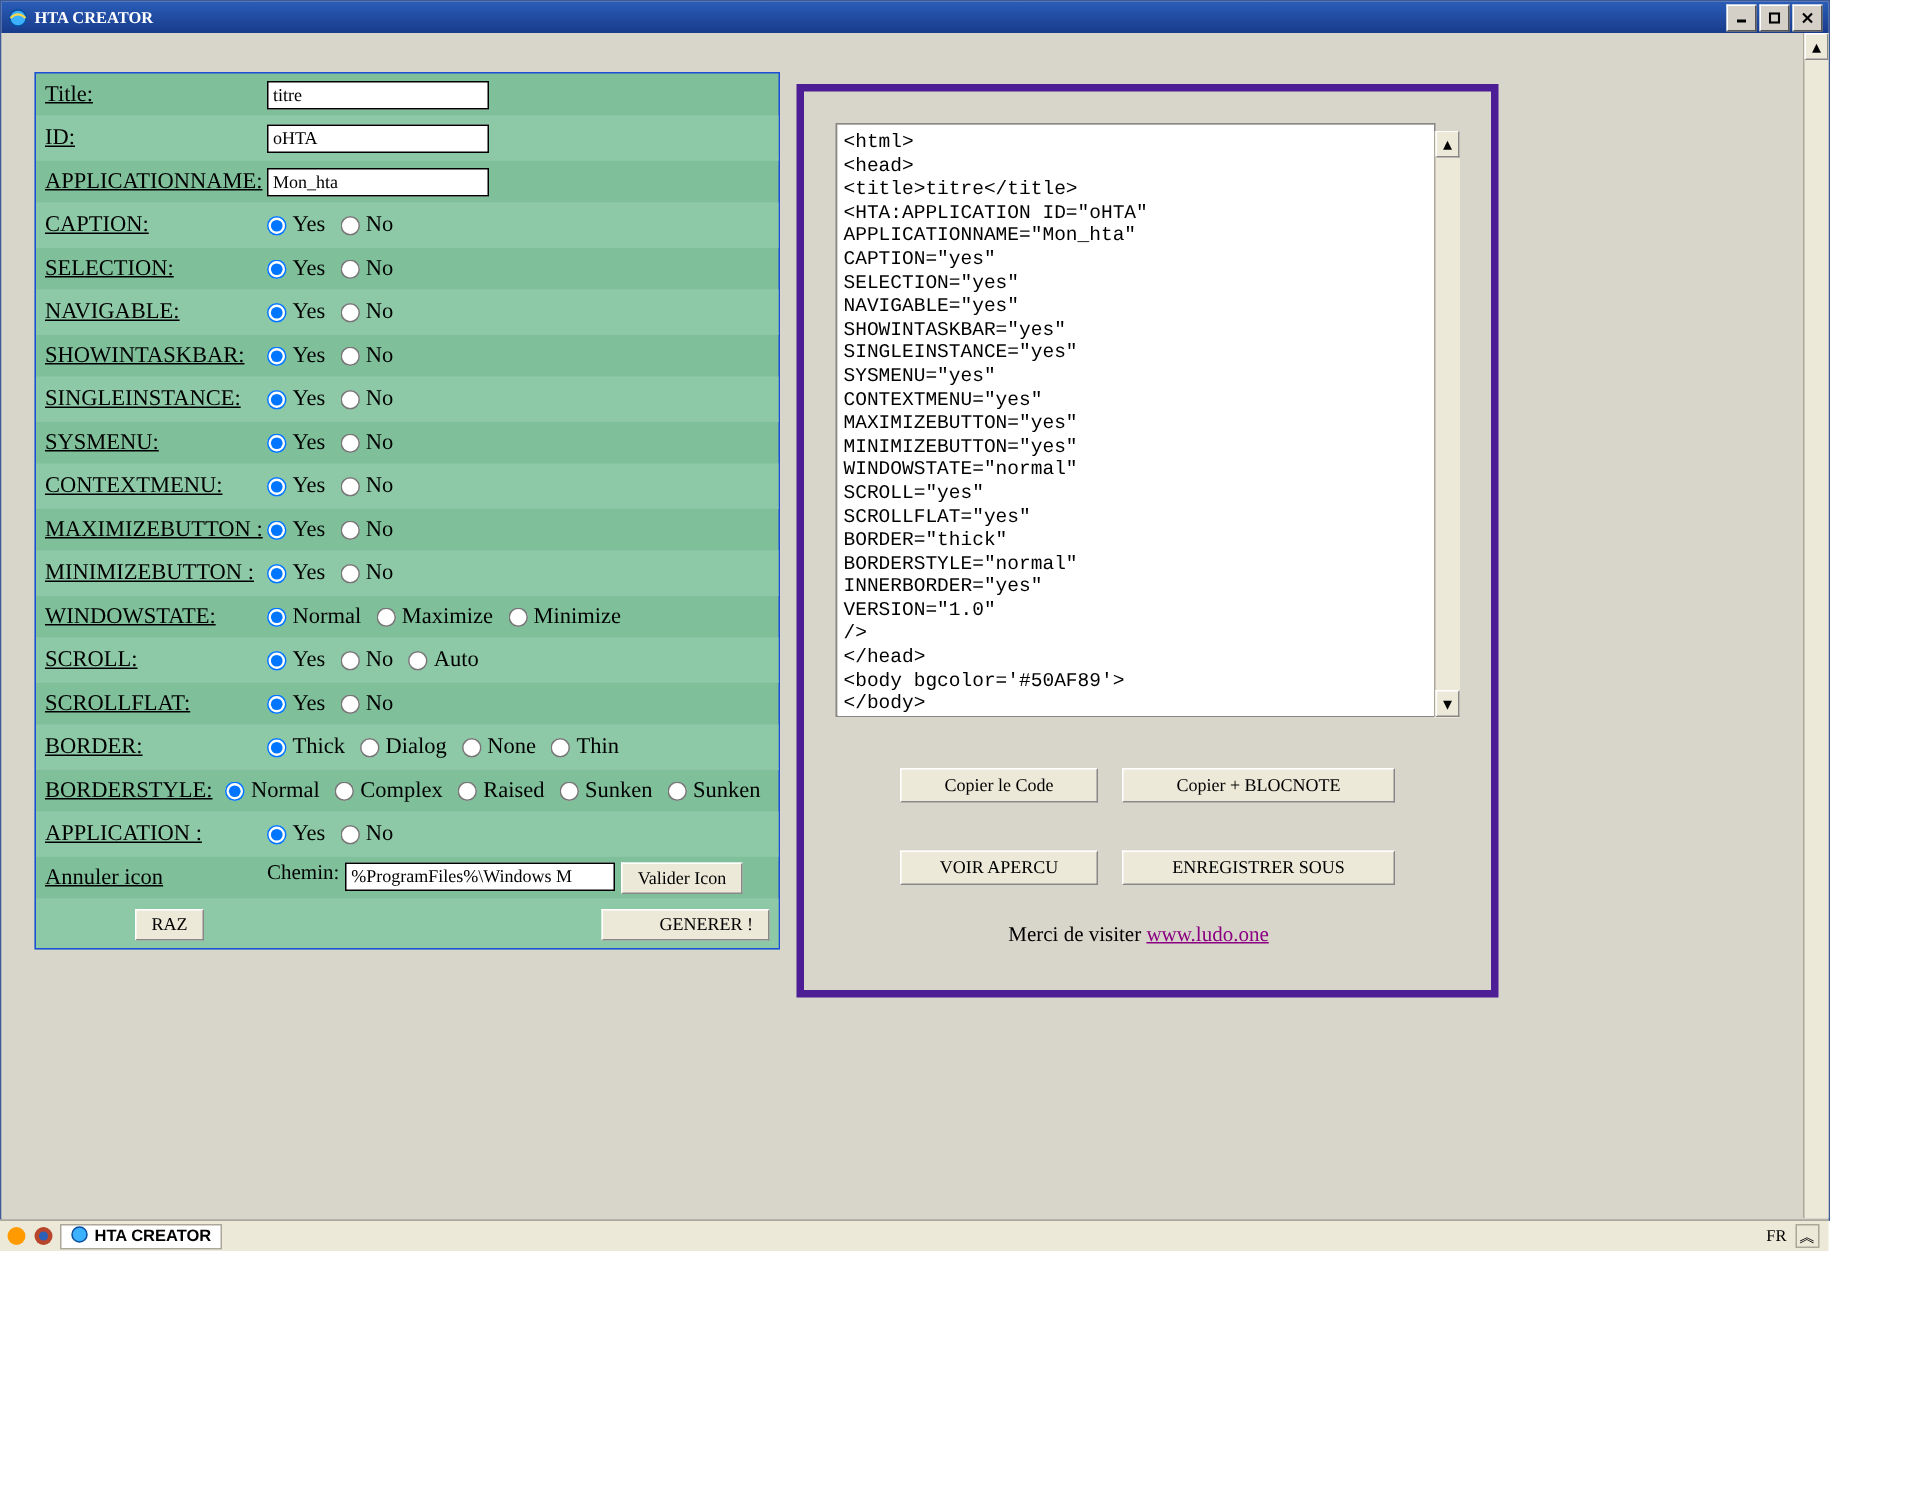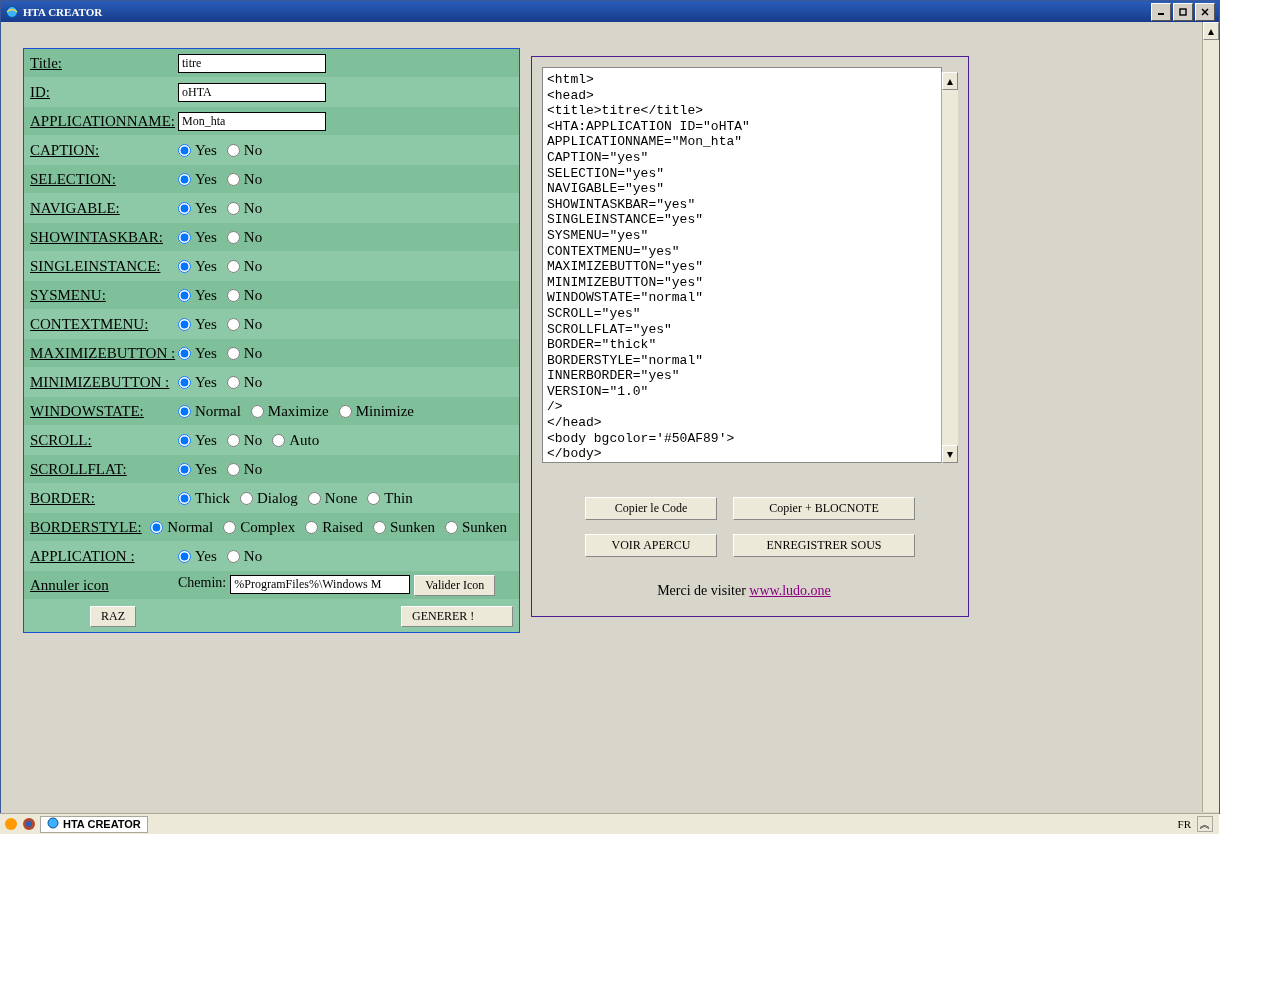--- a/index.html
+++ b/index.html
@@ -18,25 +18,25 @@
 .form-row{height:28px;border-bottom:1px solid #90c9aa;display:flex;align-items:center;padding:0 6px}
 .form-row:nth-child(even){background:#8dc9a7}
 .form-label{width:148px;text-decoration:underline;font-weight:normal;font-family:"Times New Roman",serif;font-size:15px}
 .form-ctl{display:flex;gap:4px}
 .txt{width:140px;height:17px;border:1px solid #000;font-family:Tahoma;font-size:12px;padding:0 3px;background:#fff}
 .txt-short{width:50px}
 .radio-row{display:flex;align-items:center;gap:4px;font-family:"Times New Roman",serif;font-size:15px}
 .radio-row label{margin-right:6px;display:flex;align-items:center;gap:2px}
 .btnrow{height:32px;display:flex;align-items:center;padding:0 6px;background:#8dc9a7}
 .wbtn{background:#ece9d8;border-top:1px solid #fff;border-left:1px solid #fff;border-right:1px solid #888;border-bottom:1px solid #888;padding:2px 10px;font-family:Tahoma;font-size:12px;cursor:pointer}
-.right-panel{position:absolute;left:530px;top:34px;width:426px;background:#d8d5cb;border:1px solid #4c1d95;padding:5px}
+.right-panel{position:absolute;left:530px;top:34px;width:426px;background:#d8d5cb;border:5px solid #4c1d95;padding:16px}
 .code-box{width:390px;height:386px;border:1px solid #888;background:#fff;font-family:"Courier New",monospace;font-size:13px;padding:4px;overflow:auto;white-space:pre;line-height:1.2;margin:5px 5px 0 5px;position:relative}
 .code-scroll{position:absolute;right:0;top:0;bottom:0;width:16px;background:#ece9d8;border-left:1px solid #aca899}
 .code-scroll .vbtn{height:16px;background:#ece9d8;border-top:1px solid #fff;border-left:1px solid #fff;border-right:1px solid #888;border-bottom:1px solid #888;display:flex;align-items:center;justify-content:center}
-.btn-block{display:flex;flex-direction:column;align-items:center;gap:14px;margin:34px 0 14px 0}
+.btn-block{display:flex;flex-direction:column;align-items:center;gap:32px;margin:34px 0 14px 0}
 .btn-pair{display:flex;gap:16px}
 .widebtn{width:130px;text-align:center;background:#ece9d8;border-top:1px solid #fff;border-left:1px solid #fff;border-right:1px solid #888;border-bottom:1px solid #888;padding:3px 0;font-family:Tahoma;font-size:12px;cursor:pointer}
 .widebtn2{width:180px}
 .footer-link{text-align:center;font-family:"Times New Roman",serif;font-size:14px;padding:12px 12px 12px 0}
 .footer-link a{color:#8a0080}
 .tb-lang{font-family:Verdana}
 .tb-up{width:14px;height:14px;border:1px solid #aca899;display:flex;align-items:center;justify-content:center;background:#ece9d8}
 input[type=radio]{margin:0 2px 0 0}
 .icon-row .form-label{text-decoration:underline}
 .icon-path{width:172px}
@@ -333,21 +333,21 @@
               <input class="txt icon-path" value="%ProgramFiles%\Windows M" style="">
               <span class="wbtn">Valider Icon</span>
             </div>
           </div>
 
 
           <div class="btnrow">
             <span style="width:60px"></span>
             <span class="wbtn">RAZ</span>
             <span style="flex:1"></span>
-            <span class="wbtn" style="width:90px;text-align:left">GENERER !</span>
+            <span class="wbtn" style="width:90px;text-align:right">GENERER !</span>
           </div>
         </div>
 
         <div class="right-panel">
           <div style="position:relative">
             <div class="code-box">&lt;html&gt;
 &lt;head&gt;
 &lt;title&gt;titre&lt;/title&gt;
 &lt;HTA:APPLICATION ID="oHTA"
 APPLICATIONNAME="Mon_hta"

